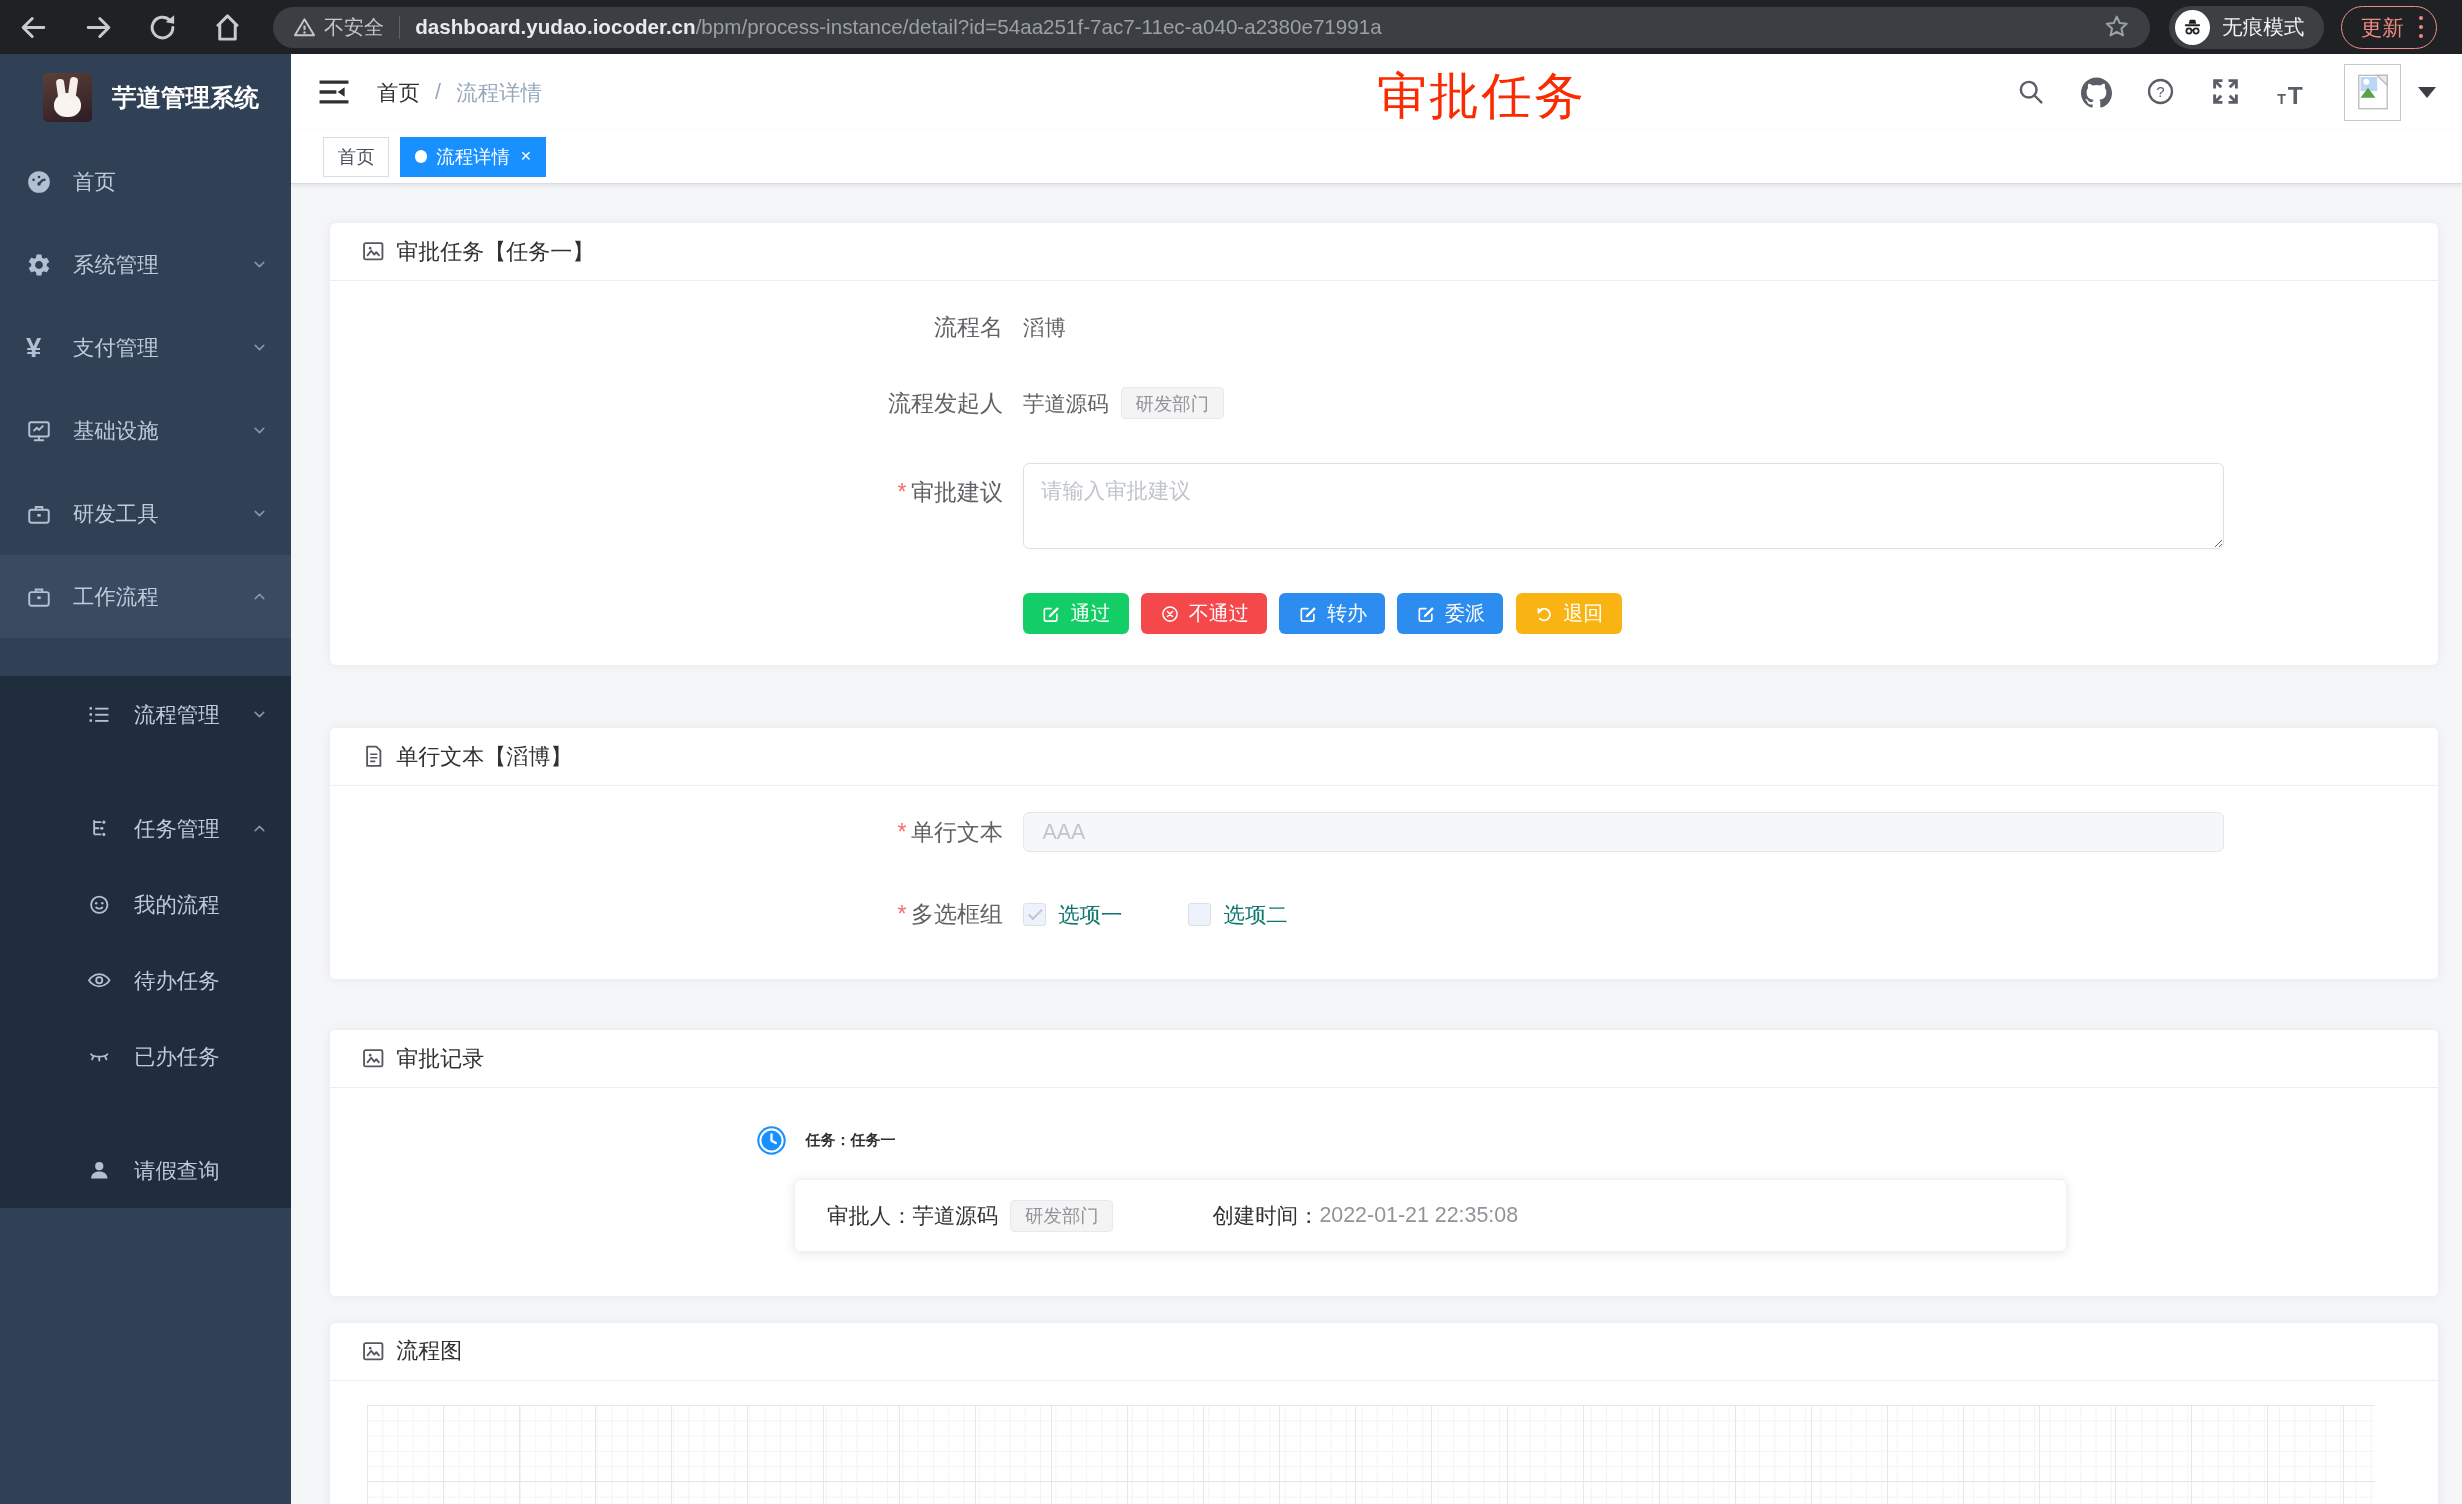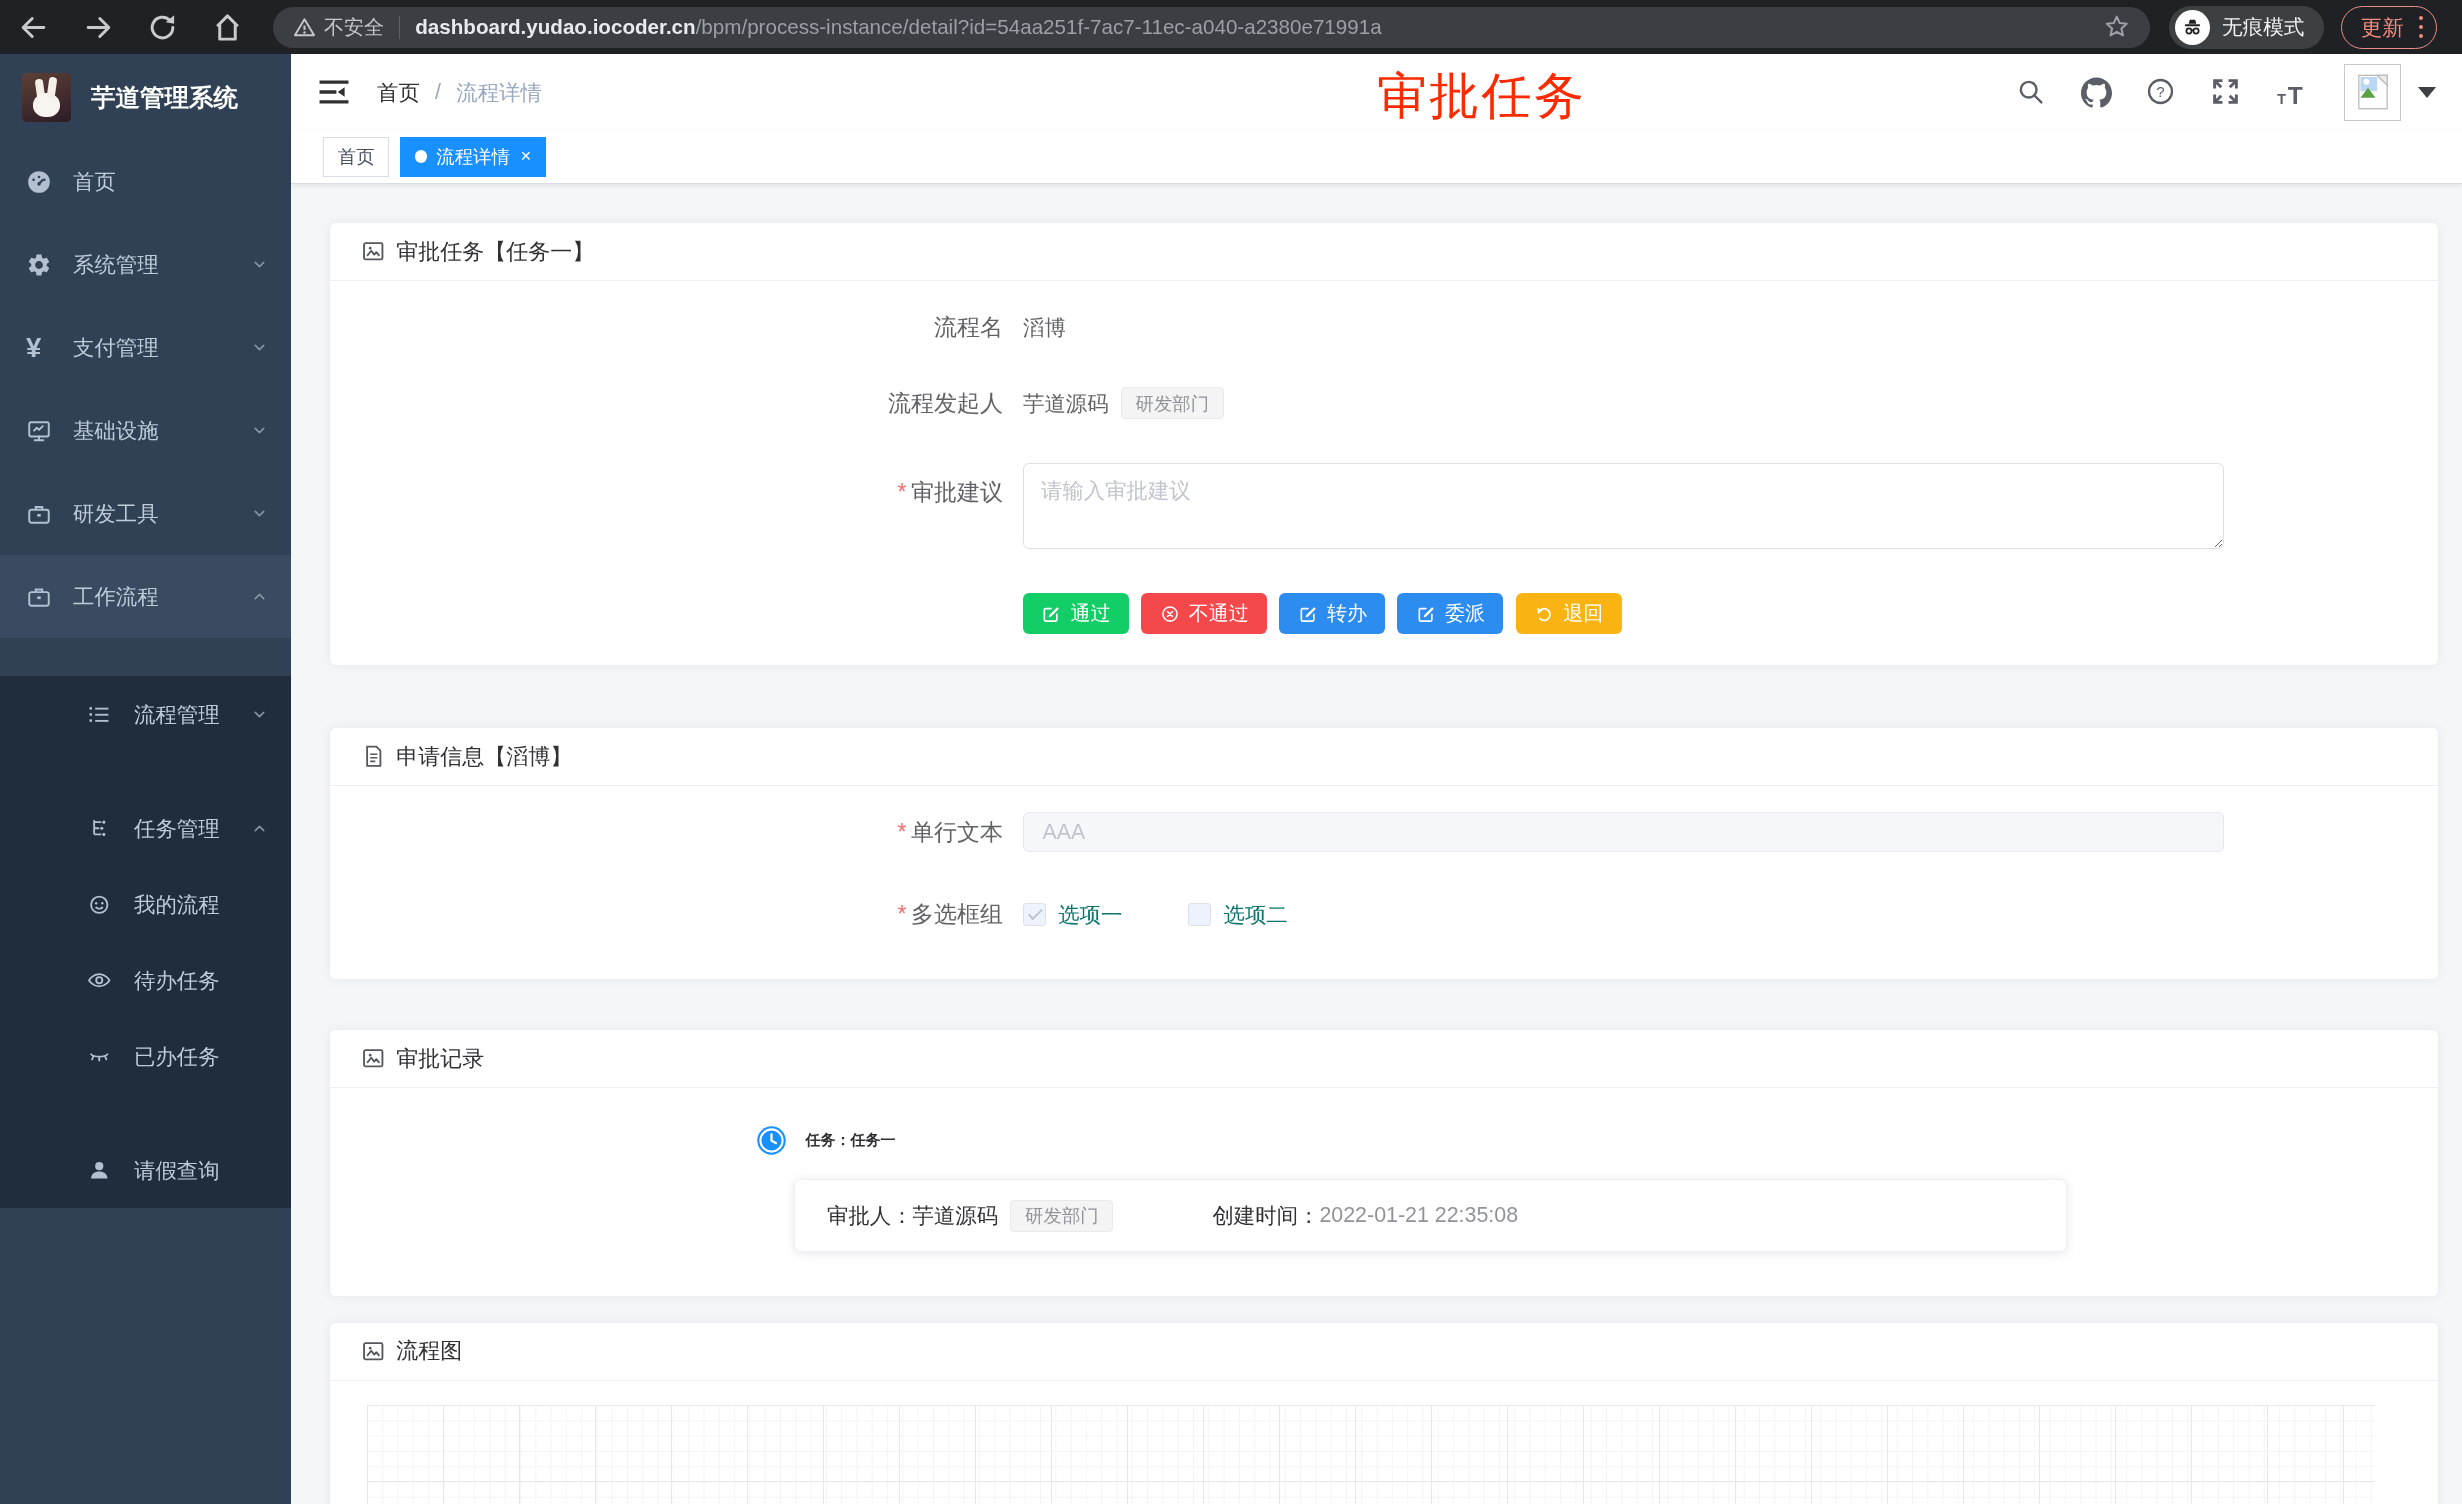--- a/index.html
+++ b/index.html
@@ -22,21 +22,21 @@
   .incog-circle { width:35px; height:35px; border-radius:50%; background:#fff; display:flex; align-items:center; justify-content:center; }
   .chip-incog .lbl { color:#f1f3f4; font-size:20.6px; }
   .chip-update { height:43px; border:1.5px solid #ec8e84; border-radius:23px; color:#f08b80; display:flex; align-items:center; gap:15.3px; padding:0 12.2px 0 18.4px; margin-left:17px; cursor:pointer; }
   .chip-update .lbl { font-size:21.4px; }
   .vdots { display:flex; flex-direction:column; gap:4.6px; }
   .vdots i { width:4.6px; height:4.6px; border-radius:50%; background:#f08b80; }
 
   
   .app { display:flex; height:1451px; }
   .sidebar { width:291px; flex-shrink:0; background:#304156; color:#bfcbd9; }
-  .logo-row { height:86px; display:flex; align-items:center; padding-left:22px; gap:20px; }
+  .logo-row { height:86px; display:flex; align-items:center; padding-left:43px; gap:20px; }
   .logo-img { width:49px; height:49px; border-radius:4.6px; background:linear-gradient(160deg,#5d4037,#2c1c26); position:relative; overflow:hidden; }
   .logo-img:before { content:""; position:absolute; left:13.8px; top:6.1px; width:7.6px; height:20px; background:#f5efe9; border-radius:3.8px; transform:rotate(-8deg); }
   .logo-img:after { content:""; position:absolute; left:26px; top:4.6px; width:7.6px; height:21.4px; background:#f5efe9; border-radius:3.8px; transform:rotate(8deg); }
   .logo-head { position:absolute; left:10.7px; top:20px; width:27.5px; height:24.5px; background:#f8f4f0; border-radius:50% 50% 46% 46%; }
   .logo-title { color:#fff; font-size:24.5px; font-weight:700; }
   .menu-item { position:relative; height:83px; display:flex; align-items:center; padding-left:26px; font-size:21.4px; cursor:pointer; }
   .menu-item .mi-icon { width:47px; color:#b3c0d1; flex-shrink:0; }
   .mi-label { color:#bfcbd9; }
   .mi-arrow { position:absolute; right:23px; top:50%; margin-top:-8.4px; color:#8694a6; }
   .menu-item.open-parent { background:#394a61; }
@@ -503,21 +503,21 @@
           </div>
         </div>
       </section>
 
       <section class="card mb64">
         <header class="card-hd">
           <svg class="hd-icon" viewBox="0 0 24 24">
               <path d="M6 2.5h9l4 4V21.5H6z" fill="none" stroke="currentColor" stroke-width="1.8" stroke-linejoin="round"></path>
               <path d="M9 10h7M9 13.5h7M9 17h5" stroke="currentColor" stroke-width="1.6"></path>
             </svg>
-          <span>申请信息【滔博】</span>
+          <span>单行文本【滔博】</span>
         </header>
         <div class="card-bd" style="padding:26px 31px 49px;">
           <div class="form-row" style="margin-bottom:47px;">
             <span class="form-label"><span class="req">*</span><span>单行文本</span></span>
             <span class="form-ctrl">
               <span class="input-disabled">AAA</span>
             </span>
           </div>
           <div class="form-row" style="margin-bottom:0;">
             <span class="form-label"><span class="req">*</span><span>多选框组</span></span>

